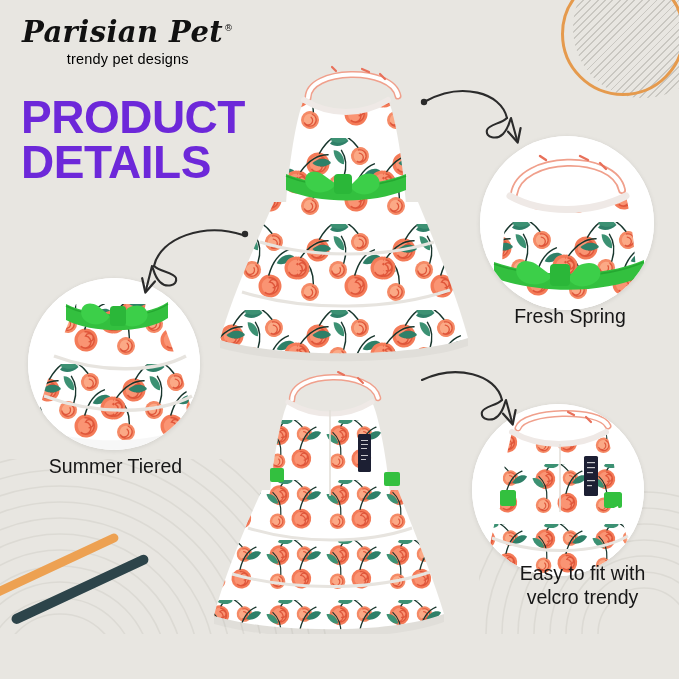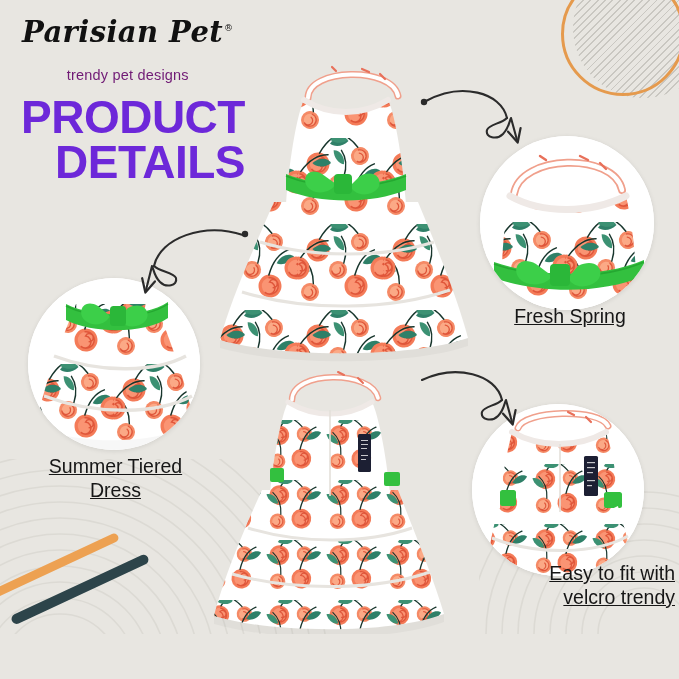--- a/index.html
+++ b/index.html
@@ -38,52 +38,52 @@
 
   
   .brand{position:absolute;left:22px;top:18px;}
   .brand-name{
     font-family:"DejaVu Serif", serif;
     font-style:italic;font-weight:700;font-size:29px;color:#111;
     letter-spacing:.4px;line-height:1;position:relative;display:inline-block;
   }
   .brand-reg{font-size:9px;vertical-align:super;font-style:normal;font-weight:400;margin-left:1px;}
   .brand-tag{
-    font-size:14.5px;color:#701a75;letter-spacing:.2px;margin-top:20px;text-align:center;
+    font-size:14.5px;color:#000000;letter-spacing:.2px;margin-top:4px;text-align:center;
     font-weight:400;
   }
 
   .page-title{
     position:absolute;left:21px;top:95px;
     font-size:46px;font-weight:700;line-height:.97;
     color:#6d28d9;letter-spacing:-0.5px;
   }
-  .page-title .l2{display:block;text-align:right;}
+  .page-title .l2{display:block;}
 
   
   .inset{
     position:absolute;border-radius:50%;overflow:hidden;background:#fff;
     box-shadow:0 1px 5px rgba(0,0,0,.10);
   }
   .inset-tr{left:480px;top:136px;width:174px;height:174px;}
   .inset-bl{left:28px;top:278px;width:172px;height:172px;}
   .inset-br{left:472px;top:404px;width:172px;height:172px;}
 
   
   .prod{position:absolute;}
   .prod-main{left:212px;top:52px;width:268px;height:320px;}
   .prod-back{left:206px;top:360px;width:246px;height:282px;}
 
   
   .caption{
-    position:absolute;color:#161616;font-size:19.5px;line-height:1.22;font-weight:400;text-decoration:underline;
+    position:absolute;color:#161616;font-size:19.5px;line-height:1.22;font-weight:400;
   }
   .cap-tr{left:465px;top:305px;width:210px;text-align:center;}
   .cap-bl{left:28px;top:455px;width:175px;text-align:center;}
-  .cap-br{left:490px;top:562px;width:185px;text-align:right;}
+  .cap-br{left:490px;top:562px;width:185px;text-align:center;}
 
   .arrow{position:absolute;pointer-events:none;}
   .arrow-tr{left:415px;top:78px;width:120px;height:86px;}
   .arrow-bl{left:132px;top:224px;width:122px;height:86px;}
   .arrow-br{left:420px;top:368px;width:114px;height:74px;}
 </style>
 </head>
 <body>
 
 <div id="stage">
@@ -330,21 +330,20 @@
     <path d="M2,12 C36,-4 76,6 82,32" fill="none" stroke="#2b2b2b" stroke-width="2.1" stroke-linecap="round"></path>
     <path d="M82,32 C76,38 64,38 62,44 C60,52 72,54 78,48 C84,42 84,36 86,32 L92,54" fill="none" stroke="#2b2b2b" stroke-width="2.1" stroke-linecap="round" stroke-linejoin="round" marker-end="url(#ah)"></path>
   </svg>
 
   <div class="caption cap-tr">
     <div>Fresh Spring</div>
   </div>
 
   <div class="caption cap-bl">
     <div>Summer Tiered</div>
-    <div>Dress</div>
   </div>
 
   <div class="caption cap-br">
     <div>Easy to fit with</div>
     <div>velcro trendy</div>
   </div>
 
 </div>
 
 </body></html>

